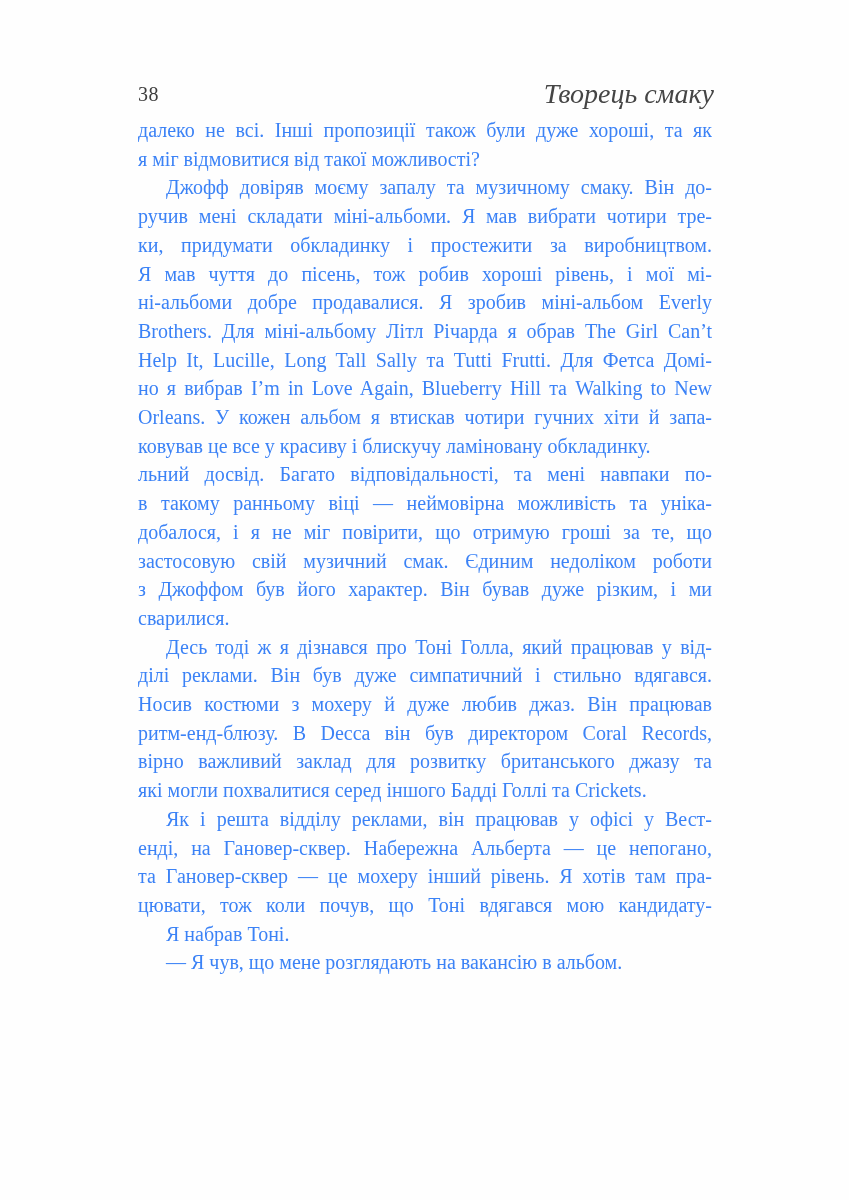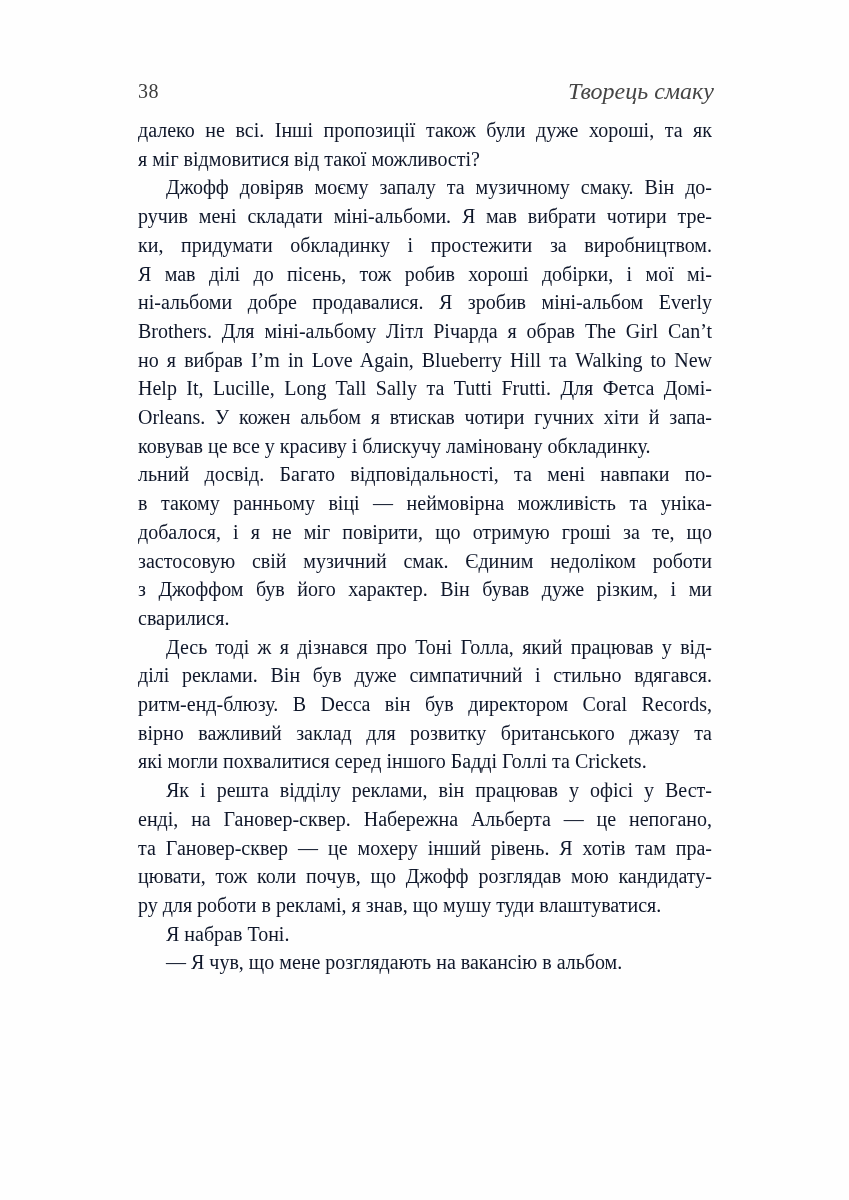--- a/index.html
+++ b/index.html
@@ -24,32 +24,32 @@
     justify-content: space-between;
     align-items: center;
     margin-top: 8px;
   }
   .page-number {
     font-size: 20px;
     color: #3d3d3d;
     letter-spacing: 0.5px;
   }
   .running-head {
-    font-size: 24px;
+    font-size: 28px;
     font-style: italic;
     color: #454545;
   }
   .text-block {
     position: absolute;
     left: 138px;
     top: 116px;
     width: 574px;
     font-size: 20px;
     line-height: 28.7px;
-    color: #0f172a;
+    color: #3b82f6;
   }
   .paragraph {
     margin: 0;
   }
   .line {
     white-space: nowrap;
     text-align: justify;
     text-align-last: justify;
   }
   .line.last {
@@ -70,49 +70,49 @@
 
   <main class="text-block" id="text-block">
       <div class="paragraph">
         <div class="line">далеко не всі. Інші пропозиції також були дуже хороші, та як</div>
         <div class="line last">я міг відмовитися від такої можливості?</div>
       </div>
       <div class="paragraph">
         <div class="line indent">Джофф довіряв моєму запалу та музичному смаку. Він до-</div>
         <div class="line">ручив мені складати міні-альбоми. Я мав вибрати чотири тре-</div>
         <div class="line">ки, придумати обкладинку і простежити за виробництвом.</div>
-        <div class="line">Я мав ділі до пісень, тож робив хороші добірки, і мої мі-</div>
+        <div class="line">Я мав чуття до пісень, тож робив хороші рівень, і мої мі-</div>
         <div class="line">ні-альбоми добре продавалися. Я зробив міні-альбом Everly</div>
         <div class="line">Brothers. Для міні-альбому Літл Річарда я обрав The Girl Can’t</div>
+        <div class="line">Help It, Lucille, Long Tall Sally та Tutti Frutti. Для Фетса Домі-</div>
         <div class="line">но я вибрав I’m in Love Again, Blueberry Hill та Walking to New</div>
-        <div class="line">Help It, Lucille, Long Tall Sally та Tutti Frutti. Для Фетса Домі-</div>
         <div class="line">Orleans. У кожен альбом я втискав чотири гучних хіти й запа-</div>
         <div class="line last">ковував це все у красиву і блискучу ламіновану обкладинку.</div>
       </div>
       <div class="paragraph">
         <div class="line">льний досвід. Багато відповідальності, та мені навпаки по-</div>
         <div class="line">в такому ранньому віці — неймовірна можливість та уніка-</div>
         <div class="line">добалося, і я не міг повірити, що отримую гроші за те, що</div>
         <div class="line">застосовую свій музичний смак. Єдиним недоліком роботи</div>
         <div class="line">з Джоффом був його характер. Він бував дуже різким, і ми</div>
         <div class="line last">сварилися.</div>
       </div>
       <div class="paragraph">
         <div class="line indent">Десь тоді ж я дізнався про Тоні Голла, який працював у від-</div>
         <div class="line">ділі реклами. Він був дуже симпатичний і стильно вдягався.</div>
+        <div class="line">Носив костюми з мохеру й дуже любив джаз. Він працював</div>
         <div class="line">ритм-енд-блюзу. В Decca він був директором Coral Records,</div>
         <div class="line">вірно важливий заклад для розвитку британського джазу та</div>
         <div class="line last">які могли похвалитися серед іншого Бадді Голлі та Crickets.</div>
       </div>
       <div class="paragraph">
         <div class="line indent">Як і решта відділу реклами, він працював у офісі у Вест-</div>
         <div class="line">енді, на Гановер-сквер. Набережна Альберта — це непогано,</div>
         <div class="line">та Гановер-сквер — це мохеру інший рівень. Я хотів там пра-</div>
-        <div class="line">цювати, тож коли почув, що Джофф розглядав мою кандидату-</div>
-        <div class="line last">ру для роботи в рекламі, я знав, що мушу туди влаштуватися.</div>
+        <div class="line">цювати, тож коли почув, що Тоні вдягався мою кандидату-</div>
       </div>
       <div class="paragraph">
         <div class="line last indent">Я набрав Тоні.</div>
       </div>
       <div class="paragraph">
         <div class="line last indent">— Я чув, що мене розглядають на вакансію в альбом.</div>
       </div>
     </main>
 </div>
 

